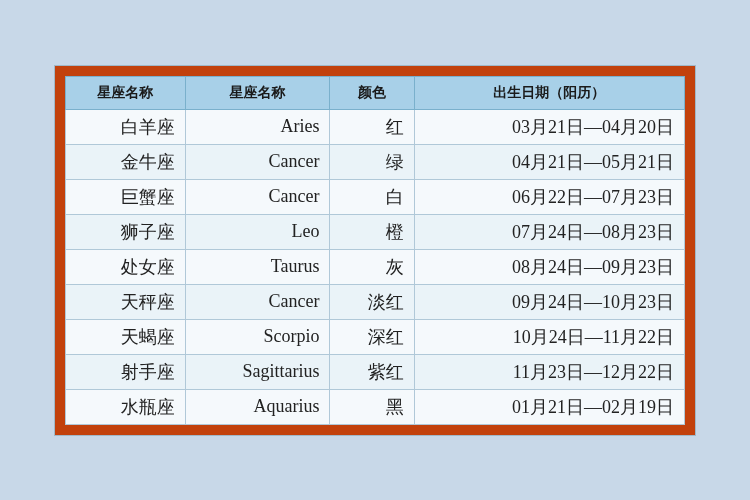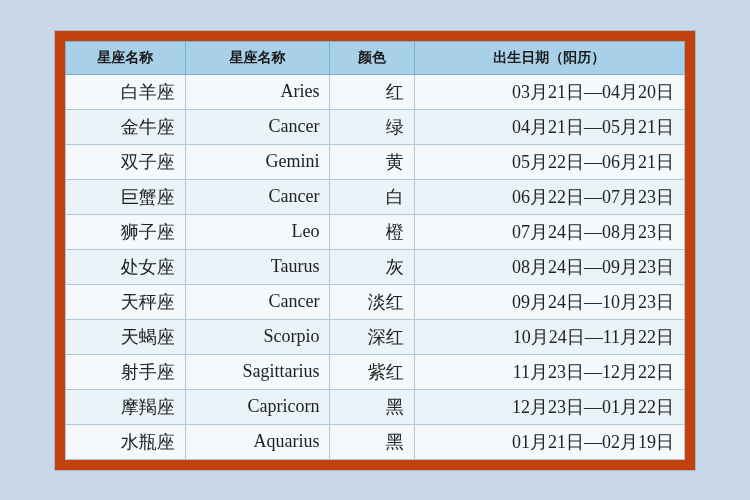--- a/index.html
+++ b/index.html
@@ -75,26 +75,20 @@
           <td>红</td>
           <td>03月21日—04月20日</td>
         </tr>
         <tr>
           <td>金牛座</td>
           <td>Cancer</td>
           <td>绿</td>
           <td>04月21日—05月21日</td>
         </tr>
         <tr>
-          <td>双子座</td>
-          <td>Gemini</td>
-          <td>黄</td>
-          <td>05月22日—06月21日</td>
-        </tr>
-        <tr>
           <td>巨蟹座</td>
           <td>Cancer</td>
           <td>白</td>
           <td>06月22日—07月23日</td>
         </tr>
         <tr>
           <td>狮子座</td>
           <td>Leo</td>
           <td>橙</td>
           <td>07月24日—08月23日</td>
@@ -117,26 +111,20 @@
           <td>深红</td>
           <td>10月24日—11月22日</td>
         </tr>
         <tr>
           <td>射手座</td>
           <td>Sagittarius</td>
           <td>紫红</td>
           <td>11月23日—12月22日</td>
         </tr>
         <tr>
-          <td>摩羯座</td>
-          <td>Capricorn</td>
-          <td>黑</td>
-          <td>12月23日—01月22日</td>
-        </tr>
-        <tr>
           <td>水瓶座</td>
           <td>Aquarius</td>
           <td>黑</td>
           <td>01月21日—02月19日</td>
         </tr>
       </tbody>
   </table>
 </div>
 
 </body></html>

